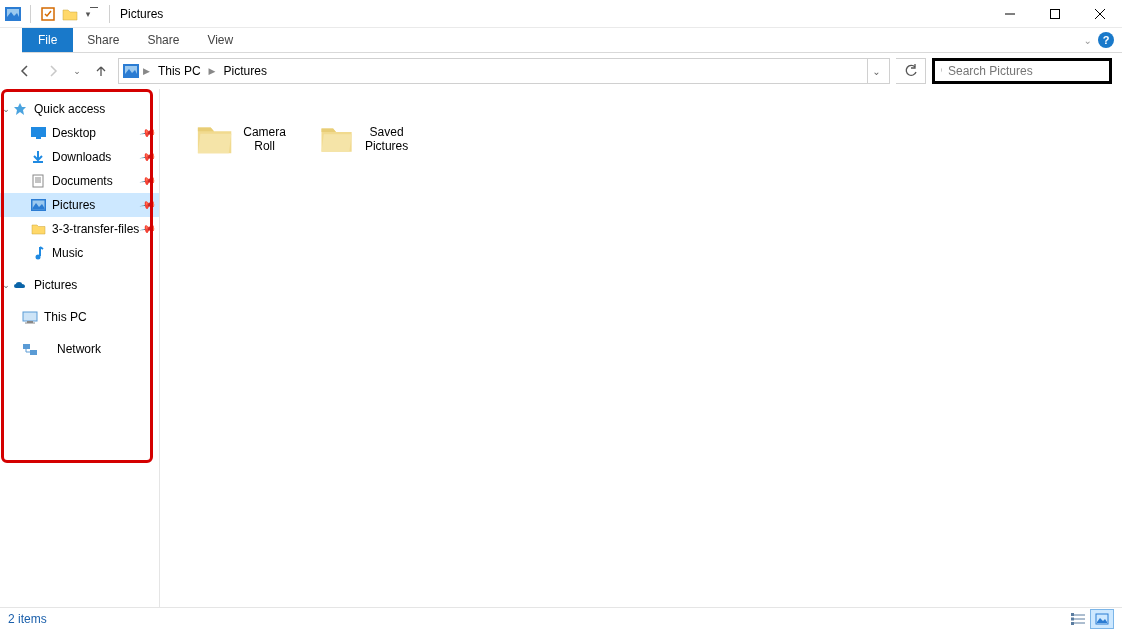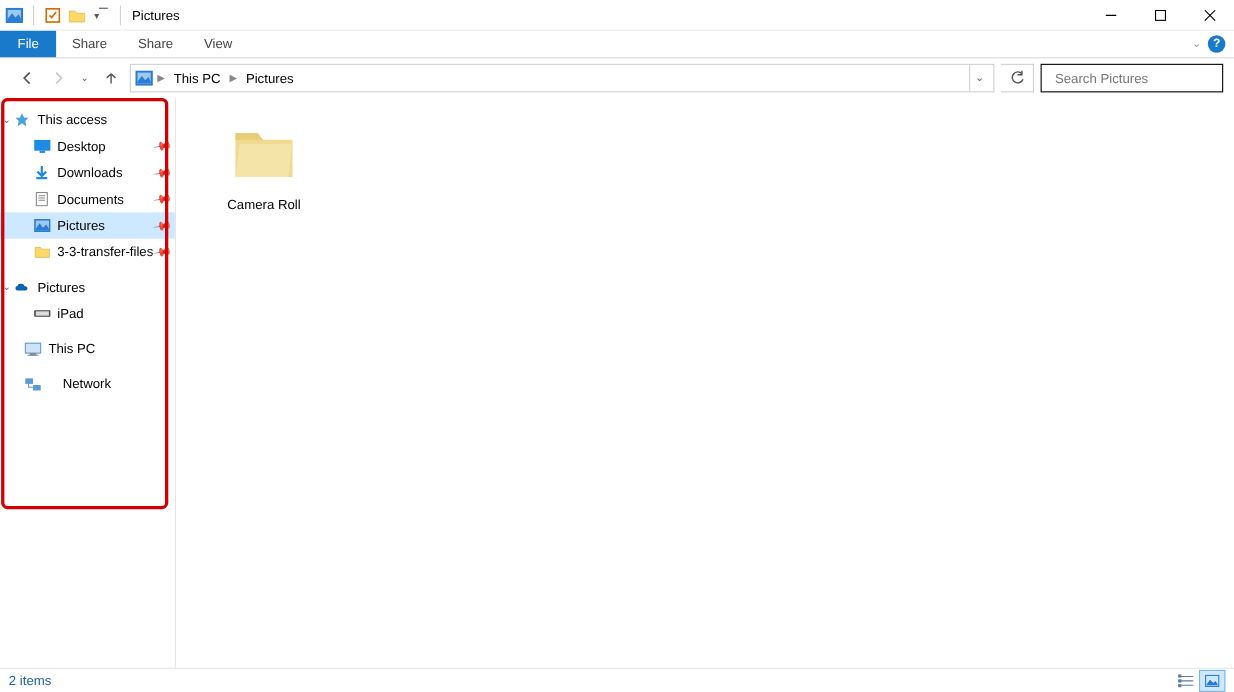--- a/index.html
+++ b/index.html
@@ -9,55 +9,55 @@
   .titlebar { height: 28px; display: flex; align-items: center; background: #fff; border-bottom: 1px solid #eaeaea; }
   .titlebar .qat { display: flex; align-items: center; gap: 4px; padding: 0 4px; }
   .titlebar .qat .ic { width: 18px; height: 18px; display: flex; align-items: center; justify-content: center; }
   .titlebar .sep { width: 1px; height: 18px; background: #d0d0d0; margin: 0 4px; }
   .titlebar .title { margin-left: 6px; font-size: 12px; }
   .titlebar .spacer { flex: 1; }
   .titlebar .winctrls { display: flex; }
   .titlebar .winbtn { width: 45px; height: 28px; display: flex; align-items: center; justify-content: center; }
 
   
-  .ribbon { height: 25px; display: flex; align-items: stretch; border-bottom: 1px solid #d9d9d9; background: #fff; }
+  .ribbon { height: 25px; display: flex; align-items: stretch; border-bottom: 1px solid #d9d9d9; background: #fff; margin-left: 22px; }
   .ribbon .tab { padding: 0 14px; display: flex; align-items: center; font-size: 12px; color: #444; cursor: default; }
   .ribbon .tab.file { background: #1979ca; color: #fff; padding: 0 16px; }
   .ribbon .right { margin-left: auto; display: flex; align-items: center; gap: 6px; padding-right: 8px; }
   .ribbon .help { width: 16px; height: 16px; border-radius: 50%; background: #1979ca; color: #fff; display: flex; align-items: center; justify-content: center; font-size: 11px; font-weight: bold; }
   .ribbon .chev { color: #999; font-size: 10px; }
 
   
   .navrow { height: 36px; display: flex; align-items: center; gap: 6px; padding: 6px 10px 6px 14px; }
   .navbtn { width: 22px; height: 22px; display: flex; align-items: center; justify-content: center; color: #6b6b6b; }
   .navbtn.dis { color: #c8c8c8; }
   .addrbar { flex: 1; height: 26px; border: 1px solid #d0d0d0; display: flex; align-items: center; padding: 0 4px; gap: 2px; }
   .addrbar .crumb { padding: 0 4px; height: 22px; display: flex; align-items: center; font-size: 12px; }
   .addrbar .car { color: #888; font-size: 9px; padding: 0 2px; }
   .addrbar .fill { flex: 1; }
   .addrbar .drop { width: 18px; display: flex; align-items: center; justify-content: center; color: #666; border-left: 1px solid #d0d0d0; height: 100%; font-size: 10px;}
   .refresh { width: 30px; height: 26px; border: 1px solid #d0d0d0; border-left: none; display: flex; align-items: center; justify-content: center; color: #555; }
-  .searchbox { width: 166px; height: 26px; border: 1px solid #000000; display: flex; align-items: center; padding: 0 6px; gap: 6px; color: #888; }
+  .searchbox { width: 180px; height: 26px; border: 3px solid #000000; display: flex; align-items: center; padding: 0 6px; gap: 6px; color: #888; }
   .searchbox input { border: none; outline: none; flex: 1; font-size: 12px; color: #555; background: transparent; }
 
   
   .main { position: absolute; top: 89px; bottom: 22px; left: 0; right: 0; display: flex; }
   .navpane { width: 160px; border-right: 1px solid #e5e5e5; padding-top: 8px; overflow: hidden; position: relative; }
   .navpane .highlight-box { position: absolute; left: 1px; top: 0px; width: 152px; height: 374px; border: 3px solid #d40000; border-radius: 6px; pointer-events: none; }
   .tree-item { height: 24px; display: flex; align-items: center; gap: 6px; padding-left: 12px; font-size: 12px; cursor: default; position: relative; }
   .tree-item.child { padding-left: 30px; }
   .tree-item.selected { background: #cde8ff; }
   .tree-item .expander { position: absolute; left: 0px; width: 12px; text-align: center; color: #666; font-size: 9px; }
   .tree-item .pin { position: absolute; right: 4px; color: #9a9a9a; font-size: 11px; transform: rotate(35deg); }
   .tree-group-gap { height: 8px; }
   .ic16 { width: 16px; height: 16px; display: flex; align-items: center; justify-content: center; }
 
   
   .content { flex: 1; padding: 18px 10px 10px 34px; display: flex; gap: 32px; align-items: flex-start; }
-  .folder-tile { width: 92px; display: flex; flex-direction: column; align-items: center; gap: 8px; cursor: default; }
+  .folder-tile { width: 92px; display: flex; flex-direction: row; align-items: center; gap: 8px; cursor: default; }
   .folder-tile .lbl { font-size: 12px; text-align: center; color: #000; }
 
   
   .statusbar { position: absolute; bottom: 0; left: 0; right: 0; height: 22px; border-top: 1px solid #e5e5e5; display: flex; align-items: center; padding: 0 8px; font-size: 12px; color: #1a5fab; }
   .statusbar .spacer { flex: 1; }
   .statusbar .viewbtn { width: 24px; height: 20px; display: flex; align-items: center; justify-content: center; border: 1px solid transparent; }
   .statusbar .viewbtn.active { border: 1px solid #7bb5e8; background: #cde8ff; }
 
   
   .folder-big { width: 64px; height: 64px; }
@@ -174,21 +174,21 @@
 <div class="main">
   <div class="navpane">
 
     <div class="tree-item">
       <span class="expander">⌄</span>
       <span class="ic16">
           <svg width="14" height="14">
             <polygon points="7,1 9,5 13,5 10,8 11,13 7,10 3,13 4,8 1,5 5,5" fill="#4aa3df"></polygon>
           </svg>
         </span>
-      <span>This access</span>
+      <span>Quick access</span>
     </div>
 
     <div class="tree-item child">
       <span class="ic16">
           <svg width="15" height="12">
             <rect x="0" y="0" width="15" height="10" fill="#1f8ae2"></rect>
             <rect x="5" y="10" width="5" height="2" fill="#1f8ae2"></rect>
           </svg>
         </span>
       <span>Desktop</span>
@@ -229,39 +229,40 @@
     </div>
     <div class="tree-item child">
       <span class="ic16">
           <svg width="15" height="12">
             <path d="M1 2 L6 2 L7.5 3.5 L14 3.5 L14 11 L1 11 Z" fill="#ffd869" stroke="#caa53a" stroke-width="0.5"></path>
           </svg>
         </span>
       <span style="white-space:nowrap;overflow:hidden;">3-3-transfer-files</span>
       <span class="pin">📌</span>
     </div>
+    <div class="tree-item child">
+      <span class="ic16">
+          <svg width="12" height="14">
+            <path d="M8 1 L8 10" stroke="#1f8ae2" stroke-width="2"></path>
+            <circle cx="6" cy="11" r="2.5" fill="#1f8ae2"></circle>
+            <path d="M8 1 L11 3" stroke="#1f8ae2" stroke-width="2"></path>
+          </svg>
+        </span>
+      <span>Music</span>
+    </div>
 
     <div class="tree-group-gap"></div>
     <div class="tree-item">
       <span class="expander">⌄</span>
       <span class="ic16">
           <svg width="16" height="11">
             <path d="M4 8 Q2 8 2 6 Q2 4 4 4 Q4 2 7 2 Q10 2 10 4 Q13 4 13 6.5 Q13 8 11 8 Z" fill="#0a64a8"></path>
           </svg>
         </span>
       <span>Pictures</span>
-    </div>
-    <div class="tree-item child">
-      <span class="ic16">
-          <svg width="15" height="10">
-            <rect x="0" y="2" width="15" height="6" fill="#444" rx="1"></rect>
-            <rect x="1.5" y="3" width="12" height="4" fill="#ddd"></rect>
-          </svg>
-        </span>
-      <span>iPad</span>
     </div>
 
     <div class="tree-group-gap"></div>
     <div class="tree-item" style="padding-left:22px;">
       <span class="ic16">
           <svg width="16" height="13">
             <rect x="1" y="1" width="14" height="9" fill="#cde4f7" stroke="#5a9bd5"></rect>
             <rect x="5" y="10" width="6" height="2" fill="#888"></rect>
             <line x1="3" y1="12" x2="13" y2="12" stroke="#888" stroke-width="1"></line>
           </svg>
@@ -285,20 +286,28 @@
   </div>
 
   <div class="content">
     <div class="folder-tile">
       <svg class="folder-big" viewBox="0 0 64 64">
         <path d="M6 14 L26 14 L31 20 L58 20 L58 54 L6 54 Z" fill="#f1da8f"></path>
         <path d="M6 14 L26 14 L31 20 L6 20 Z" fill="#e8cd76"></path>
         <path d="M10 24 L58 24 L54 54 L6 54 Z" fill="#f5e4a8"></path>
       </svg>
       <span class="lbl">Camera Roll</span>
+    </div>
+    <div class="folder-tile">
+      <svg class="folder-big" viewBox="0 0 64 64">
+        <path d="M6 14 L26 14 L31 20 L58 20 L58 54 L6 54 Z" fill="#f1da8f"></path>
+        <path d="M6 14 L26 14 L31 20 L6 20 Z" fill="#e8cd76"></path>
+        <path d="M10 24 L58 24 L54 54 L6 54 Z" fill="#f5e4a8"></path>
+      </svg>
+      <span class="lbl">Saved Pictures</span>
     </div>
   </div>
 </div>
 
 <div class="statusbar">
   <span>2 items</span>
   <span class="spacer"></span>
   <div class="viewbtn">
     <svg width="14" height="12">
         <line x1="0" y1="2" x2="14" y2="2" stroke="#5a7ca0"></line>

